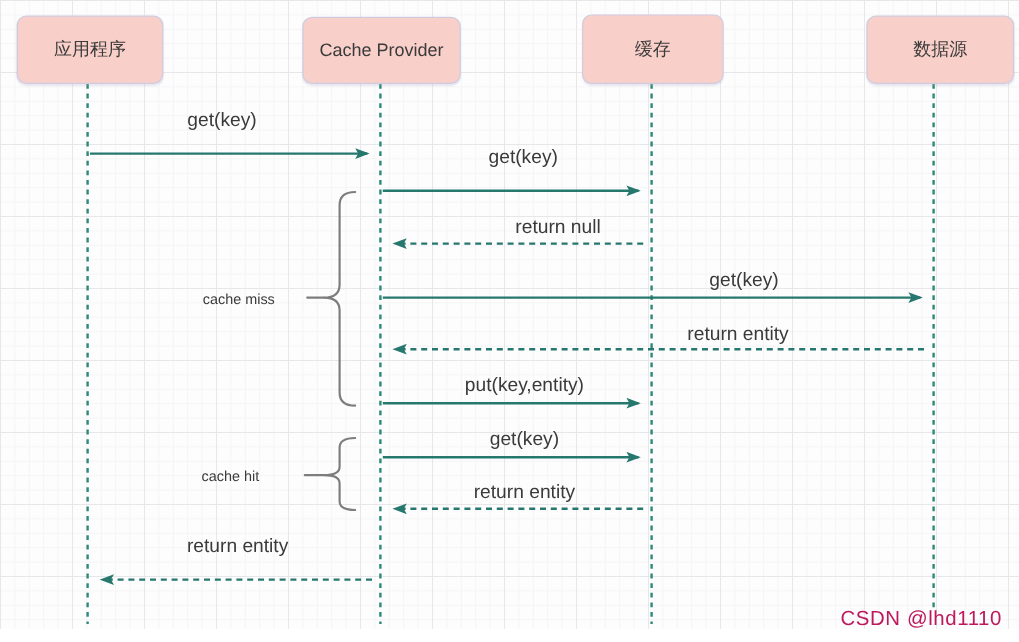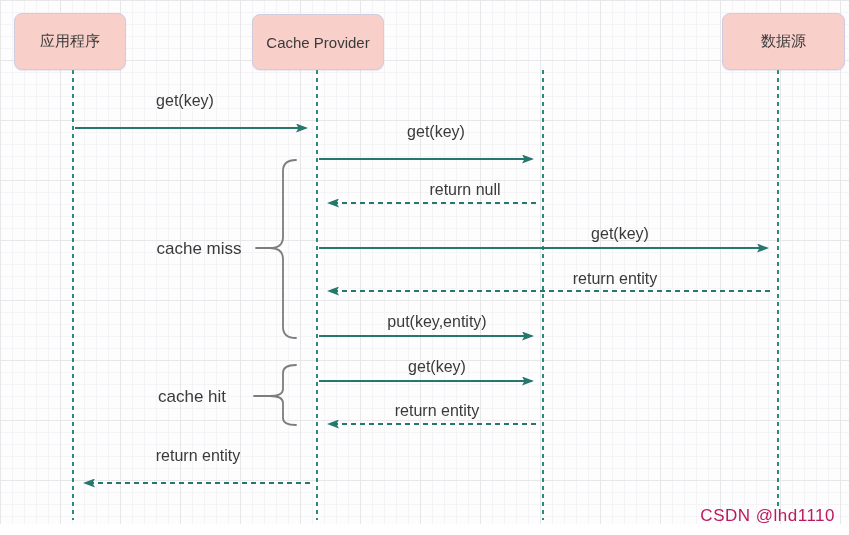--- a/index.html
+++ b/index.html
@@ -45,21 +45,21 @@
     transform: translateX(-50%);
     white-space: nowrap;
     font-size: 16px;
     color: #3a3a3a;
     line-height: 20px;
   }
   .annotation {
     position: absolute;
     transform: translateX(-50%);
     white-space: nowrap;
-    font-size: 17px;
+    font-size: 12px;
     color: #3a3a3a;
     line-height: 20px;
   }
   .watermark {
     position: absolute;
     right: 14px;
     top: 506px;
     font-size: 17px;
     color: #be185d;
     letter-spacing: 0.5px;
@@ -100,22 +100,23 @@
     </g>
 
     <g stroke="#7d7d7d" stroke-width="1.8" fill="none" stroke-linecap="round">
       <path d="M 296 160 Q 283 160 283 171 L 283 237 Q 283 248 270 248 Q 283 248 283 259 L 283 327 Q 283 338 296 338"></path>
       <line x1="256" y1="248" x2="270" y2="248"></line>
       <path d="M 296 365 Q 283 365 283 373 L 283 389 Q 283 396 270 396 Q 283 396 283 403 L 283 418 Q 283 425 296 425"></path>
       <line x1="254" y1="396" x2="270" y2="396"></line>
     </g>
   </svg>
 
-  <div class="actor" style="left:14px;  top:13px; width:112px; height:57px;">应用程序</div>
+  <div class="actor" style="left:14px;  top:13px; width:122px; height:57px;">应用程序</div>
   <div class="actor" style="left:252px; top:14px; width:132px; height:56px;">Cache Provider</div>
+  <div class="actor" style="left:485px; top:12px; width:118px; height:58px;">缓存</div>
   <div class="actor" style="left:722px; top:13px; width:123px; height:57px;text-align:center;">数据源</div>
 
   <div class="msg-label" style="left:185px; top:91px;">get(key)</div>
   <div class="msg-label" style="left:436px; top:122px;">get(key)</div>
   <div class="msg-label" style="left:440px; top:180px;margin-left:25px;">return null</div>
   <div class="msg-label" style="left:620px; top:224px;">get(key)</div>
   <div class="msg-label" style="left:615px; top:269px;">return entity</div>
   <div class="msg-label" style="left:437px; top:312px;">put(key,entity)</div>
   <div class="msg-label" style="left:437px; top:357px;">get(key)</div>
   <div class="msg-label" style="left:437px; top:401px;">return entity</div>

